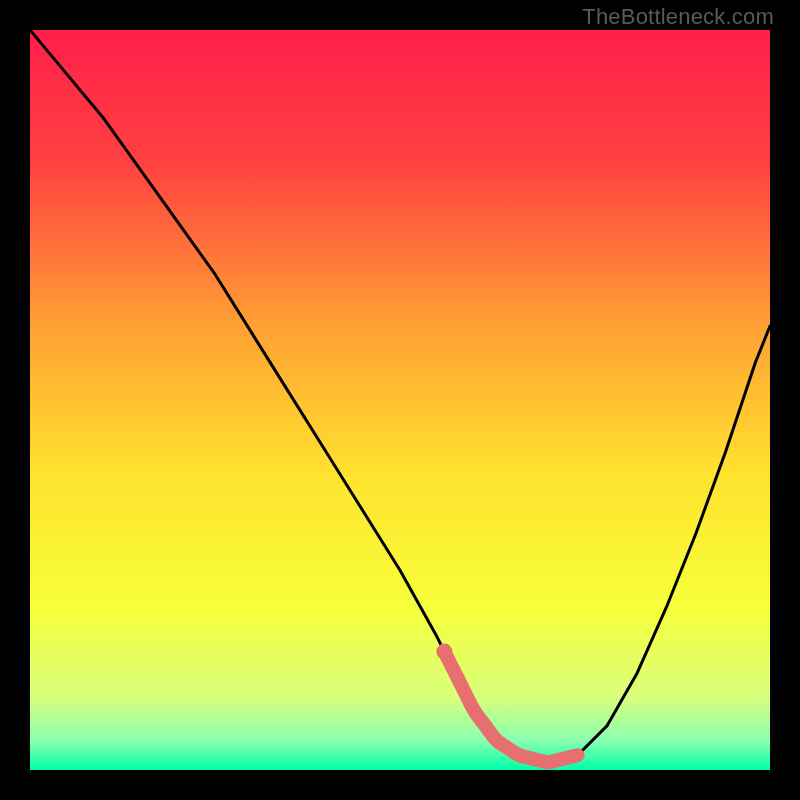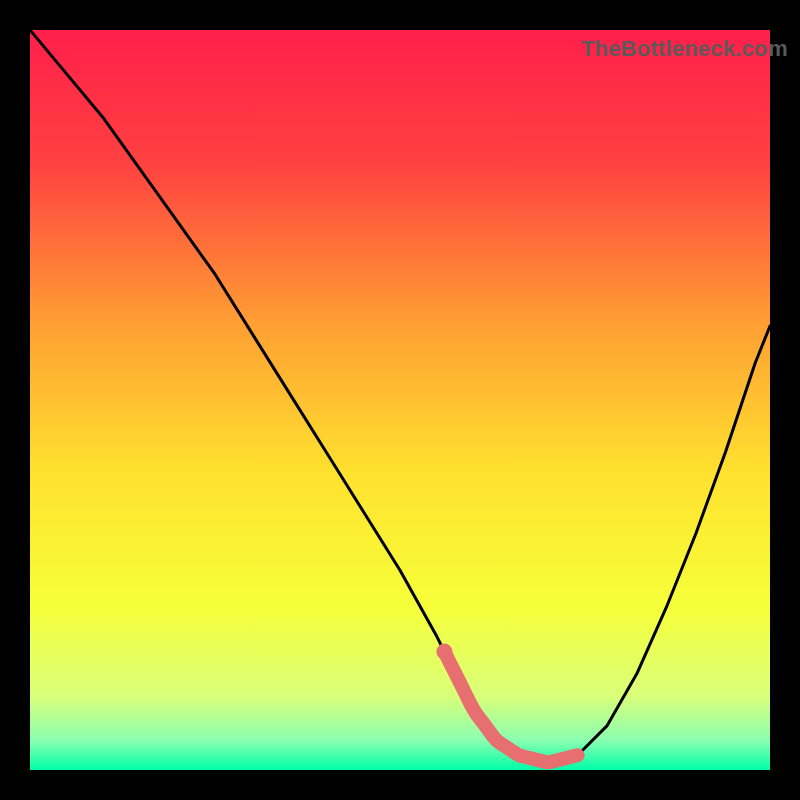--- a/index.html
+++ b/index.html
@@ -12,28 +12,27 @@
   }
   .frame {
     position: relative;
     width: 800px;
     height: 800px;
     background: #000;
   }
   .watermark {
     position: absolute;
     top: 4px;
-    right: 12px;
+    right: 26px;
     font-family: Arial, Helvetica, sans-serif;
     font-size: 22px;
-    font-weight: 700;
+    font-weight: 400;
     color: #5a5a5a;
     letter-spacing: 0.2px;
     z-index: 10;
-    margin-top: 32px;
   }
   svg {
     position: absolute;
     top: 0;
     left: 0;
   }
 </style>
 </head>
 <body>
 <div class="frame">

